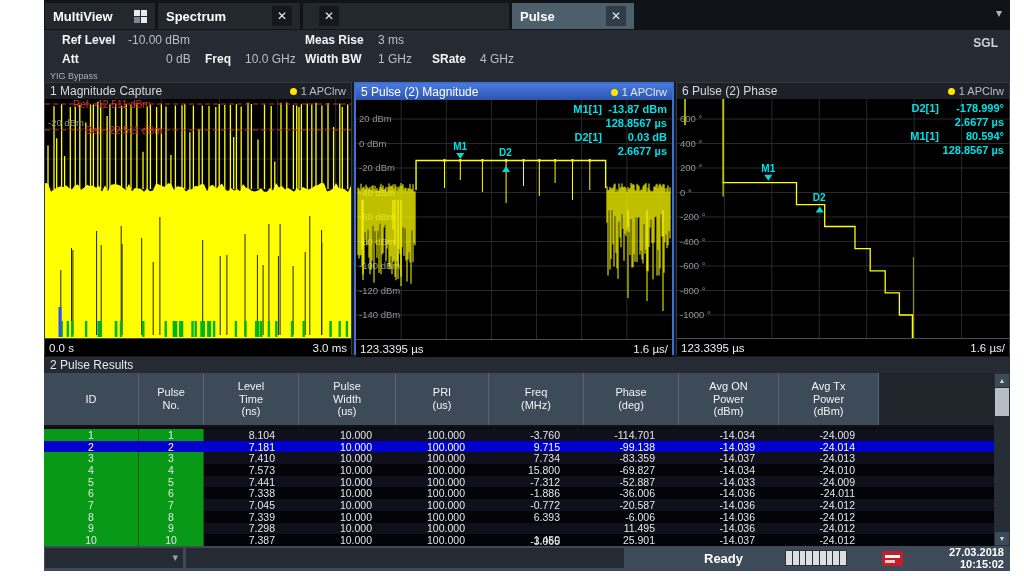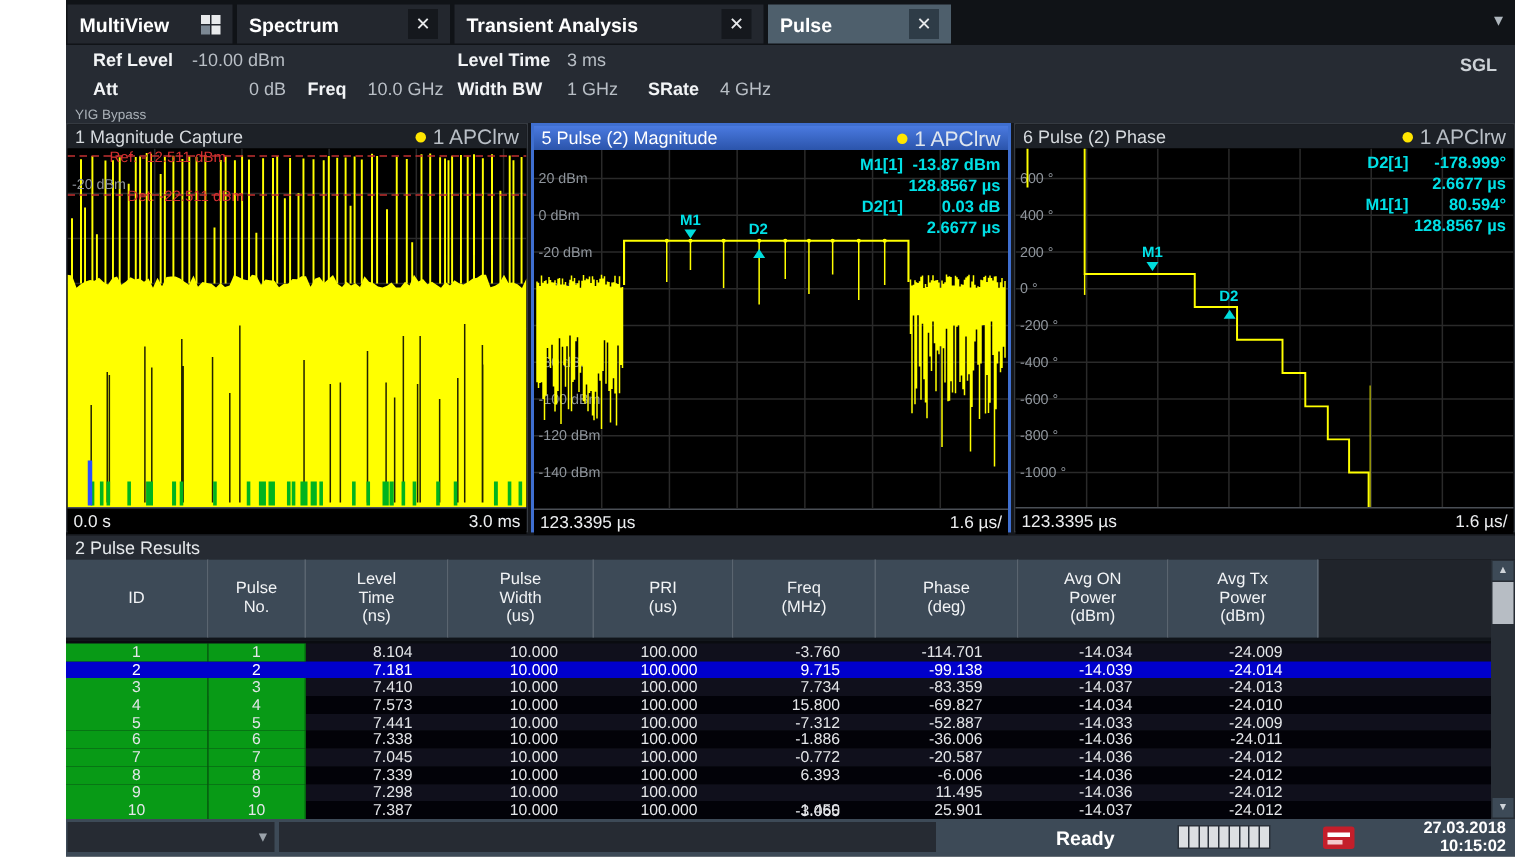--- a/index.html
+++ b/index.html
@@ -30,21 +30,21 @@
   
   #panels{position:absolute;left:0;top:82px;width:100%;height:275px;background:#14171c;
     display:flex;gap:2px;}
   .panel{height:273px;border:1px solid #353a41;background:#000;position:relative;box-sizing:border-box;}
   .panel.sel{border:2px solid #3f6fd0;}
   .ptitle{height:16px;background:#1d2127;display:flex;align-items:center;padding:0 5px;
     font-size:12px;color:#d6dade;}
   .panel.sel .ptitle{background:linear-gradient(#4a7ae0,#2b54ab);color:#fff;}
   .ptitle .tname{flex:1;white-space:nowrap;overflow:hidden;}
   .trdot{width:7px;height:7px;border-radius:50%;background:#ffe600;margin-right:4px;flex:none;}
-  .trlab{color:#b9bfc6;font-size:14px;flex:none;}
+  .trlab{color:#b9bfc6;font-size:11px;flex:none;}
   .panel.sel .trlab{color:#dfe6ee;}
   .pchart{display:block;background:#000;}
   .paxis{height:17px;border-top:1px solid #4a4f56;color:#eceef0;font-size:11.5px;
     display:flex;align-items:center;justify-content:space-between;padding:0 4px;background:#000;}
   .mk-name,.mk-val{fill:#00e0e6;font:bold 11px "Liberation Sans",sans-serif;}
   .mk-sym{fill:#00e0e6;font:bold 10px "Liberation Sans",sans-serif;}
   .ytick{fill:#8f959c;font:9.5px "Liberation Sans",sans-serif;}
   .redlab{fill:#d43030;font:10px "Liberation Sans",sans-serif;}
   
   #results{position:absolute;left:0;top:357px;width:100%;height:172px;background:#0a0c10;}
@@ -100,34 +100,33 @@
           <span></span>
           <span></span>
           <span></span>
         </span>
       </div>
       <div class="tab" style="left: 114px; width: 142px;">
         <span class="tlabel">Spectrum</span>
         <span class="xbox">✕</span>
       </div>
       <div class="tab" style="left: 259px; width: 206px;">
-        <span class="tlabel">Transient Analysis</span>
         <span class="xbox">✕</span>
       </div>
       <div class="tab active" style="left: 468px; width: 122px;">
         <span class="tlabel">Pulse</span>
         <span class="xbox">✕</span>
       </div>
     </div>
 
   <div id="toolbar">
     <div id="tb-row1" class="tb-row">
         <span class="fld-label" style="left: 18px;">Ref Level</span>
         <span class="fld-value" style="left: 84px;">-10.00 dBm</span>
-        <span class="fld-label" style="left: 261px;">Level Time</span>
+        <span class="fld-label" style="left: 261px;">Meas Rise</span>
         <span class="fld-value" style="left: 334px;">3 ms</span>
       </div>
     <div id="tb-row2" class="tb-row">
         <span class="fld-label" style="left: 18px;">Att</span>
         <span class="fld-value" style="left: 122px;">0 dB</span>
         <span class="fld-label" style="left: 161px;">Freq</span>
         <span class="fld-value" style="left: 201px;">10.0 GHz</span>
         <span class="fld-label" style="left: 261px;">Width BW</span>
         <span class="fld-value" style="left: 334px;">1 GHz</span>
         <span class="fld-label" style="left: 388px;">SRate</span>

